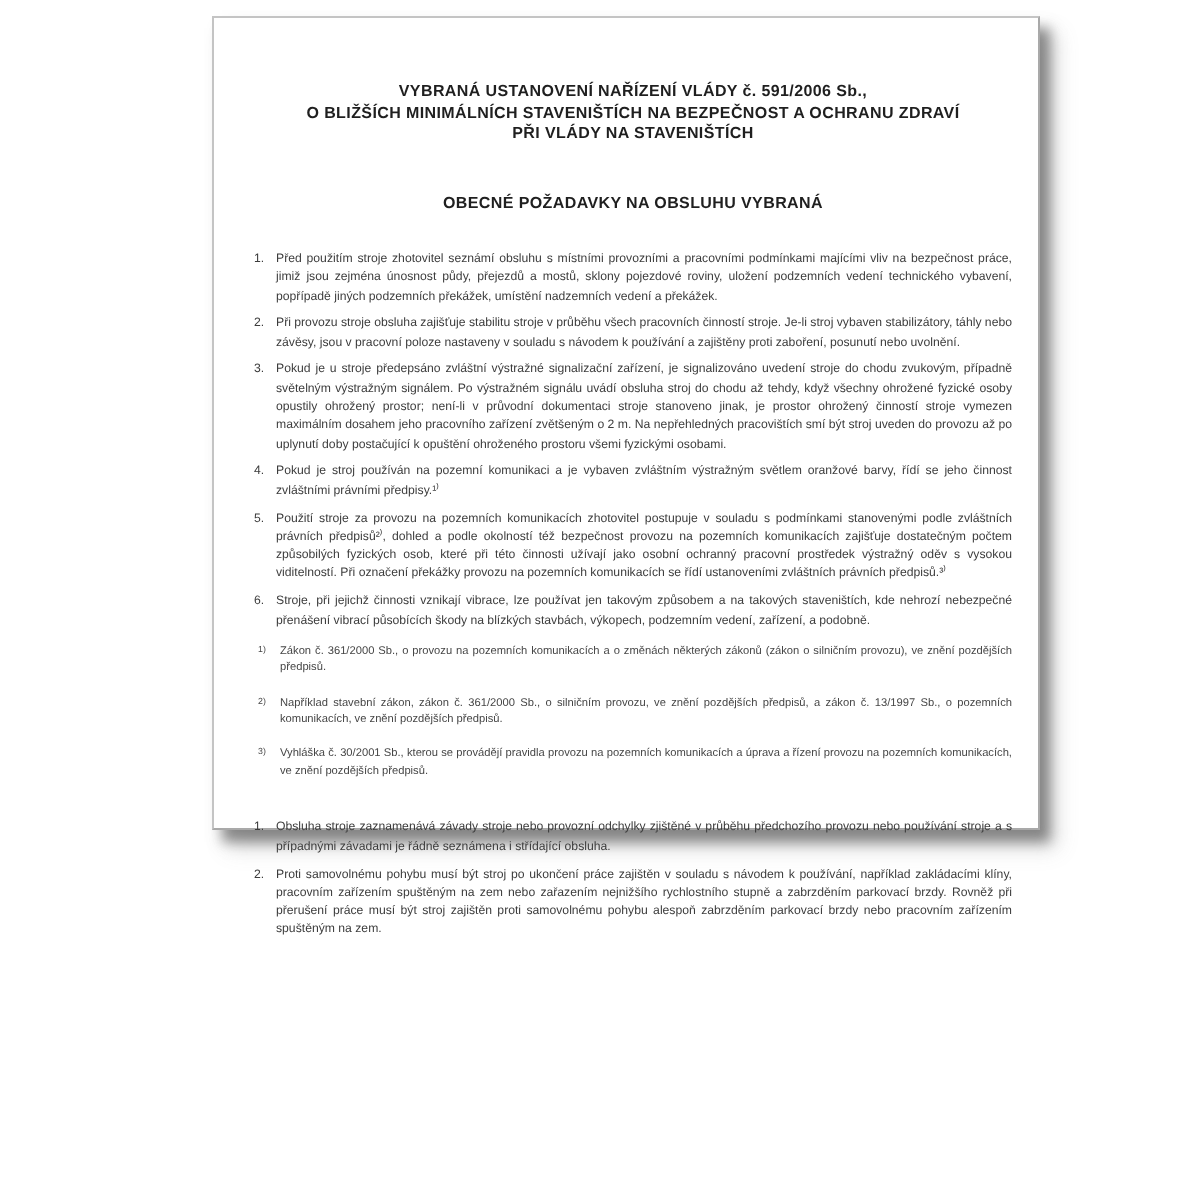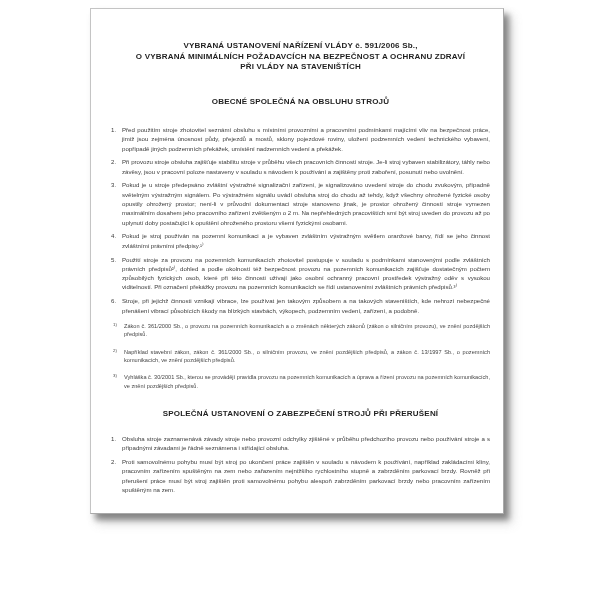--- a/index.html
+++ b/index.html
@@ -4,22 +4,22 @@
 <style>
   * { margin: 0; padding: 0; box-sizing: border-box; }
   html, body {
     width: 600px; height: 600px;
     background: #ffffff;
     font-family: "Liberation Sans", sans-serif;
     overflow: hidden;
   }
   .sheet {
     position: absolute;
-    left: 90px; top: 8px;
-    width: 414px; height: 506px;
+    left: 106px; top: 8px;
+    width: 414px; height: 407px;
     background: #ffffff;
     border: 1px solid #c4c4c4;
     border-right-color: #a9a9a9;
     border-bottom-color: #a9a9a9;
     box-shadow: 5px 6px 6px rgba(60,60,60,0.55), 8px 9px 10px rgba(120,120,120,0.25);
   }
   .content {
     position: absolute;
     left: 20px; right: 13px; top: 0;
   }
@@ -74,25 +74,25 @@
   }
 </style>
 </head>
 <body>
 
 <div class="sheet">
   <div class="content">
 
     <div class="doc-title">
       <div>VYBRANÁ USTANOVENÍ NAŘÍZENÍ VLÁDY č. 591/2006 Sb.,</div>
-      <div>O VYBRANÁ MINIMÁLNÍCH POŽADAVCÍCH NA BEZPEČNOST A OCHRANU ZDRAVÍ</div>
+      <div>O BLIŽŠÍCH MINIMÁLNÍCH STAVENIŠTÍCH NA BEZPEČNOST A OCHRANU ZDRAVÍ</div>
       <div>PŘI VLÁDY NA STAVENIŠTÍCH</div>
     </div>
 
-    <div class="section-heading heading-1">OBECNÉ SPOLEČNÁ NA OBSLUHU STROJŮ</div>
+    <div class="section-heading heading-1">OBECNÉ POŽADAVKY NA OBSLUHU VYBRANÁ</div>
 
     <div class="items">
       <div class="item">
         <span class="num">1.</span>
         <span>Před použitím stroje zhotovitel seznámí obsluhu s místními provozními a pracovními podmínkami majícími vliv na bezpečnost práce, jimiž jsou zejména únosnost půdy, přejezdů a mostů, sklony pojezdové roviny, uložení podzemních vedení technického vybavení, popřípadě jiných podzemních překážek, umístění nadzemních vedení a překážek.</span>
       </div>
       <div class="item">
         <span class="num">2.</span>
         <span>Při provozu stroje obsluha zajišťuje stabilitu stroje v průběhu všech pracovních činností stroje. Je-li stroj vybaven stabilizátory, táhly nebo závěsy, jsou v pracovní poloze nastaveny v souladu s návodem k používání a zajištěny proti zaboření, posunutí nebo uvolnění.</span>
       </div>
@@ -123,21 +123,20 @@
         <span class="fnmark">2)</span>
         <span>Například stavební zákon, zákon č. 361/2000 Sb., o silničním provozu, ve znění pozdějších předpisů, a zákon č. 13/1997 Sb., o pozemních komunikacích, ve znění pozdějších předpisů.</span>
       </div>
       <div class="footnote">
         <span class="fnmark">3)</span>
         <span>Vyhláška č. 30/2001 Sb., kterou se provádějí pravidla provozu na pozemních komunikacích a úprava a řízení provozu na pozemních komunikacích, ve znění pozdějších předpisů.</span>
       </div>
     </div>
 
     <div class="section-heading heading-2">
-      <div>SPOLEČNÁ USTANOVENÍ O ZABEZPEČENÍ STROJŮ PŘI PŘERUŠENÍ</div>
     </div>
 
     <div class="items items-2">
       <div class="item">
         <span class="num">1.</span>
         <span>Obsluha stroje zaznamenává závady stroje nebo provozní odchylky zjištěné v průběhu předchozího provozu nebo používání stroje a s případnými závadami je řádně seznámena i střídající obsluha.</span>
       </div>
       <div class="item">
         <span class="num">2.</span>
         <span>Proti samovolnému pohybu musí být stroj po ukončení práce zajištěn v souladu s návodem k používání, například zakládacími klíny, pracovním zařízením spuštěným na zem nebo zařazením nejnižšího rychlostního stupně a zabrzděním parkovací brzdy. Rovněž při přerušení práce musí být stroj zajištěn proti samovolnému pohybu alespoň zabrzděním parkovací brzdy nebo pracovním zařízením spuštěným na zem.</span>

